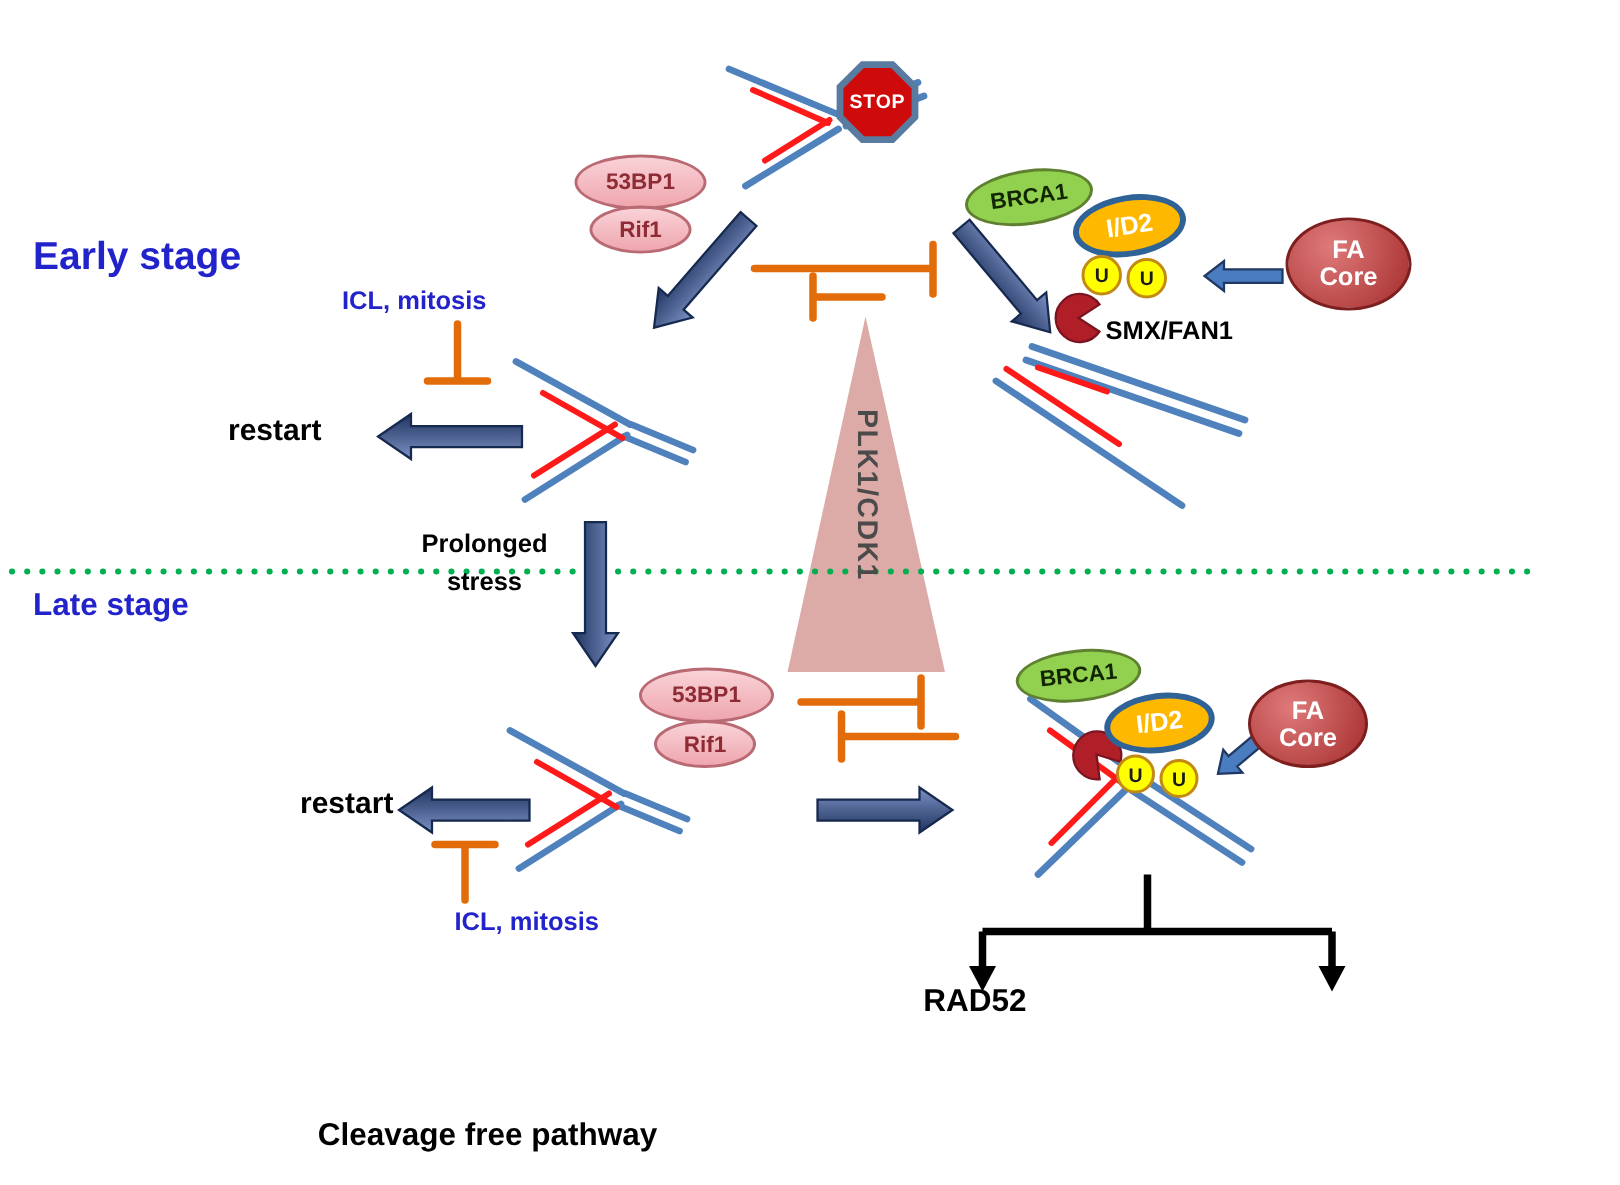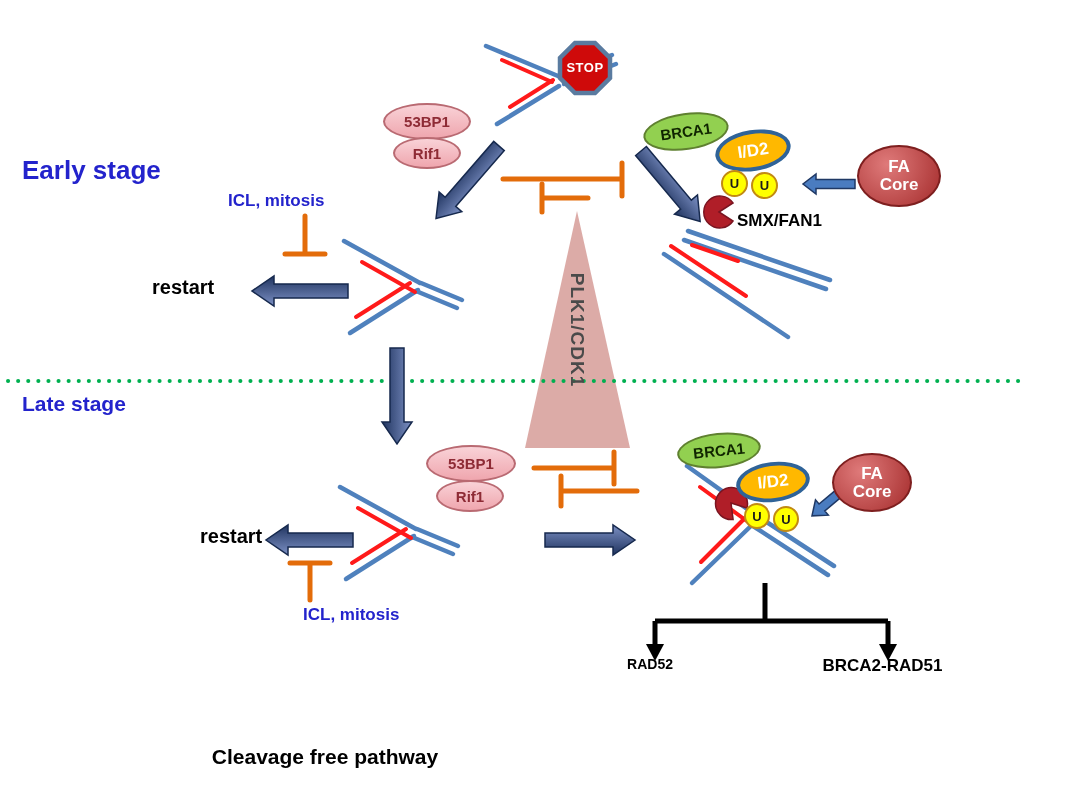--- a/index.html
+++ b/index.html
@@ -127,29 +127,32 @@
   <div class="lbl blue" style="left:22px; top:392px; font-size:21px;">Late stage</div>
 
   <div class="lbl blue" style="left:228px; top:191px; font-size:17px;">ICL, mitosis</div>
 
   <div class="lbl blue" style="left:303px; top:605px; font-size:17px;">ICL, mitosis</div>
 
   <div class="lbl" style="left:152px; top:276px; font-size:20px;">restart</div>
 
   <div class="lbl" style="left:200px; top:525px; font-size:20px;">restart</div>
 
+  <div class="lbl ctr" style="left:264px; top:351px; width:118px; font-size:17px; line-height:1.45;">
+    <div>Prolonged</div>
+    <div>stress</div>
+  </div>
 
   <div class="lbl" style="left:577px; top:330px; transform:translate(-50%,-50%) rotate(90deg); font-size:19px; color:#4A4A4A; letter-spacing:1px;">PLK1/CDK1</div>
 
   <div class="lbl" style="left:737px; top:211px; font-size:17px;">SMX/FAN1</div>
 
-  <div class="lbl ctr" style="left:565px; top:656px; width:170px; font-size:14px;">RAD52</div>
+  <div class="lbl ctr" style="left:565px; top:656px; width:170px; font-size:21px;">RAD52</div>
 
 
-  <div class="lbl ctr" style="left:790px; top:656px; width:185px; font-size:17px;">BRCA2-RAD51</div>
 
 
   <div class="lbl ctr" style="left:170px; top:745px; width:310px; font-size:21px;">Cleavage free pathway</div>
 
 
   <div class="oval pink" style="left:383px; top:103px; width:88px; height:37px;">53BP1</div>
   <div class="oval pink" style="left:393px; top:137px; width:68px; height:32px;">Rif1</div>
 
   <div class="oval pink" style="left:426px; top:445px; width:90px; height:37px;">53BP1</div>
   <div class="oval pink" style="left:436px; top:480px; width:68px; height:32px;">Rif1</div>

